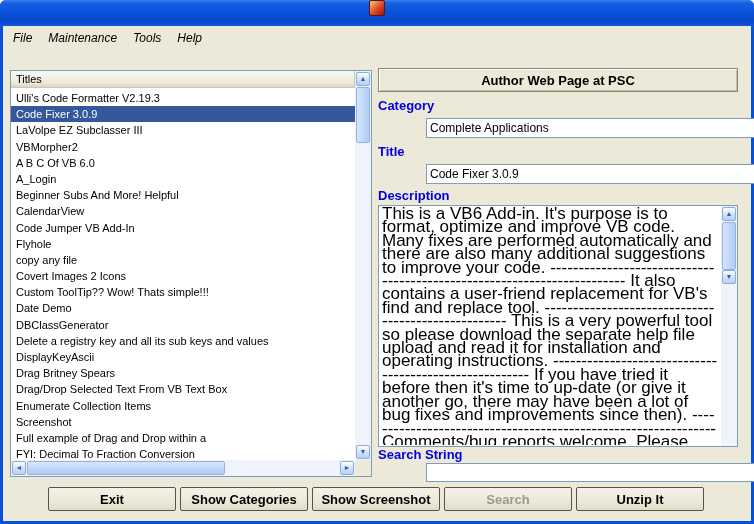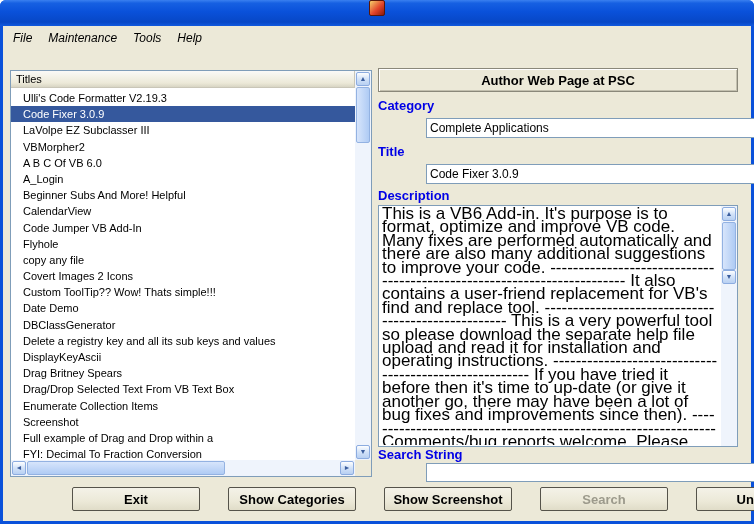--- a/index.html
+++ b/index.html
@@ -64,21 +64,21 @@
     position:absolute; left:0; top:0; right:16px; height:17px;
     background:linear-gradient(180deg,#FAFAF7 0%,#ECE9D8 75%,#D8D5C4 100%);
     border-bottom:1px solid #C9C6B8; border-right:1px solid #C9C6B8;
     font-size:11px; display:flex; align-items:center; padding-left:5px; color:#000;
   }
   .list-items {
     position:absolute; left:0; top:17px; right:16px; bottom:16px;
     overflow:hidden; padding-top:2px;
   }
   .list-item {
-    height:16.2px; line-height:16.2px; font-size:11px; padding-left:12px;
+    height:16.2px; line-height:16.2px; font-size:11px; padding-left:5px;
     white-space:nowrap; overflow:hidden; color:#000;
   }
   .list-item.selected { background:var(--selection-blue,#35589D); color:#fff; }
 
   
   .vscroll {
     position:absolute; right:0; top:0; bottom:16px; width:16px;
     background:#EFF4FC; display:flex; flex-direction:column; align-items:center; padding:1px;
   }
   .hscroll {
@@ -144,21 +144,21 @@
   }
   .desc-scroll .sb-thumb { width:14px; height:48px; margin-top:1px; }
 
   
   .button-row { position:absolute; left:45px; top:461px; display:flex; gap:4px; }
   .xp-button {
     width:128px; height:24px;
     background:linear-gradient(180deg,#F4F2E8 0%,#ECE9D8 60%,#E0DCC8 100%);
     border:1px solid #55534A; border-radius:2px;
     font-weight:bold; font-size:13px; color:#000;
-    display:flex; align-items:center; justify-content:center;margin-left:24px;
+    display:flex; align-items:center; justify-content:center;
   }
   .xp-button.disabled { color:var(--disabled-text,#9C9A8C); }
 </style>
 </head>
 <body>
 
 <div class="window">
 
   <div class="titlebar">
     <span class="app-icon"></span>

